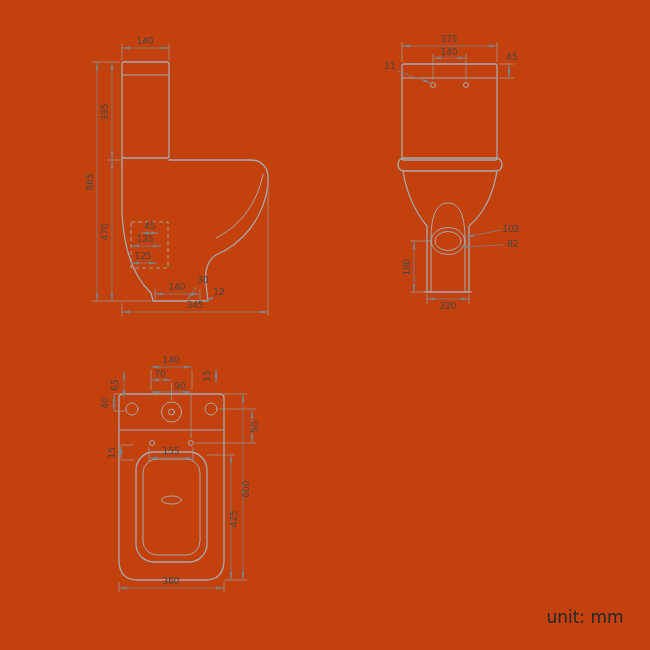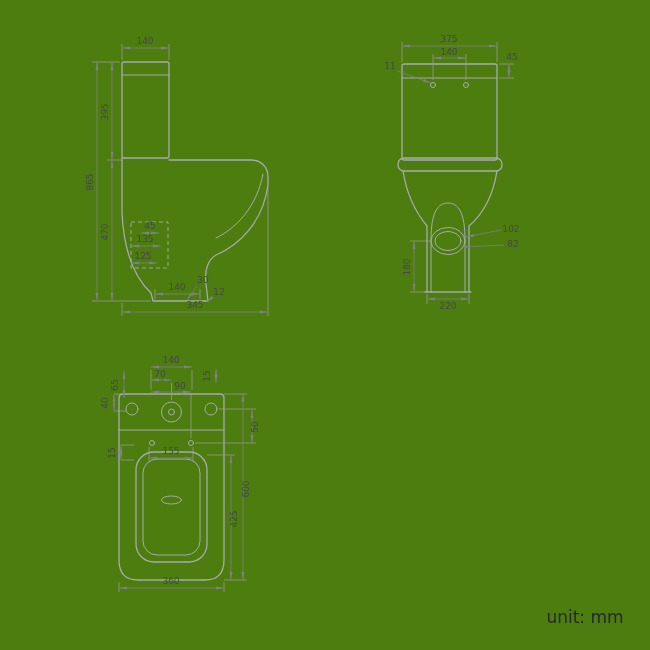--- a/index.html
+++ b/index.html
@@ -1,16 +1,16 @@
 <!DOCTYPE html>
 <html><head>
 <meta charset="utf-8">
 <style>
   html,body{margin:0;padding:0;background:#ffffff;}
-  .stage{width:650px;height:650px;position:relative;background:#4d7c0f;overflow:hidden;
+  .stage{width:650px;height:650px;position:relative;background:#c2410c;overflow:hidden;
          font-family:"DejaVu Sans", sans-serif;}
   svg{display:block;}
   svg text{font-family:"DejaVu Sans", sans-serif;font-size:9px;fill:#43484c;text-anchor:middle;}
   .obj{stroke:#a6abb0;fill:none;stroke-width:1.3;stroke-linecap:round;stroke-linejoin:round;}
   .obj2{stroke:#a6abb0;fill:none;stroke-width:1;stroke-linecap:round;}
   .dash{stroke:#a6abb0;fill:none;stroke-width:0.9;stroke-dasharray:4 3;}
   .dim{stroke:#7d8286;fill:none;stroke-width:0.8;}
   .ext{stroke:#9da2a6;fill:none;stroke-width:0.7;}
   .unit{font-size:17px;fill:#24292e;}
 </style>

